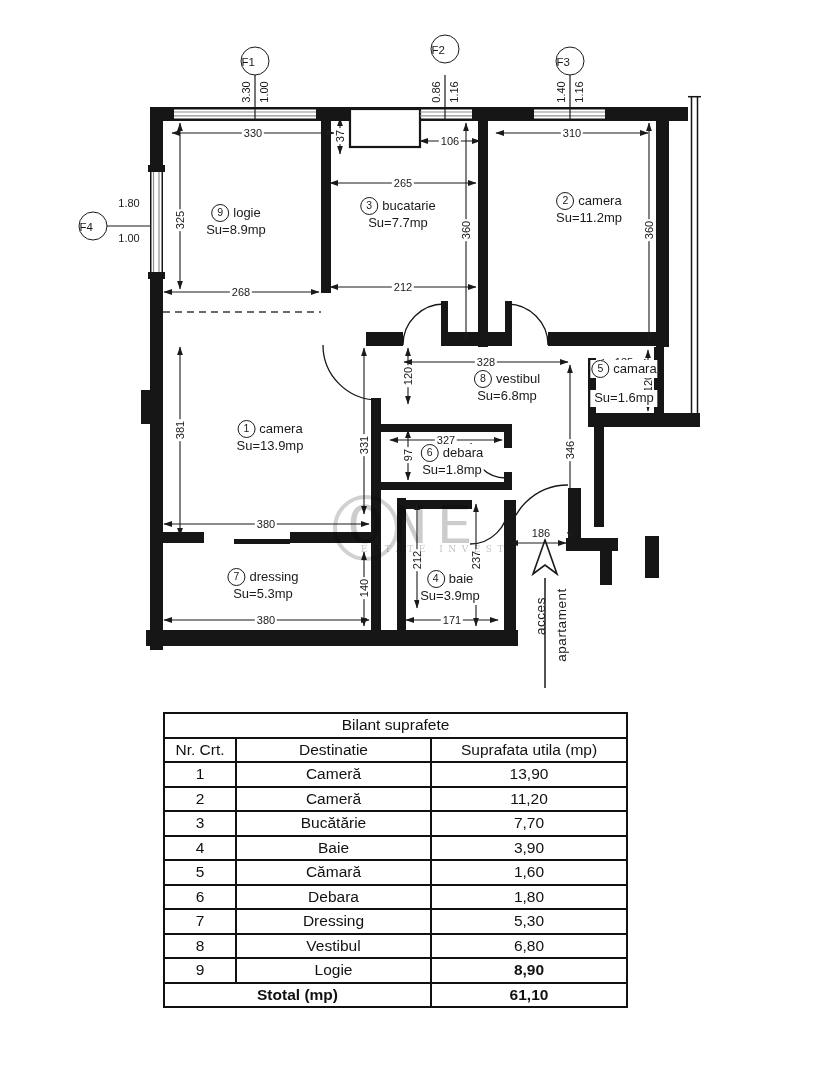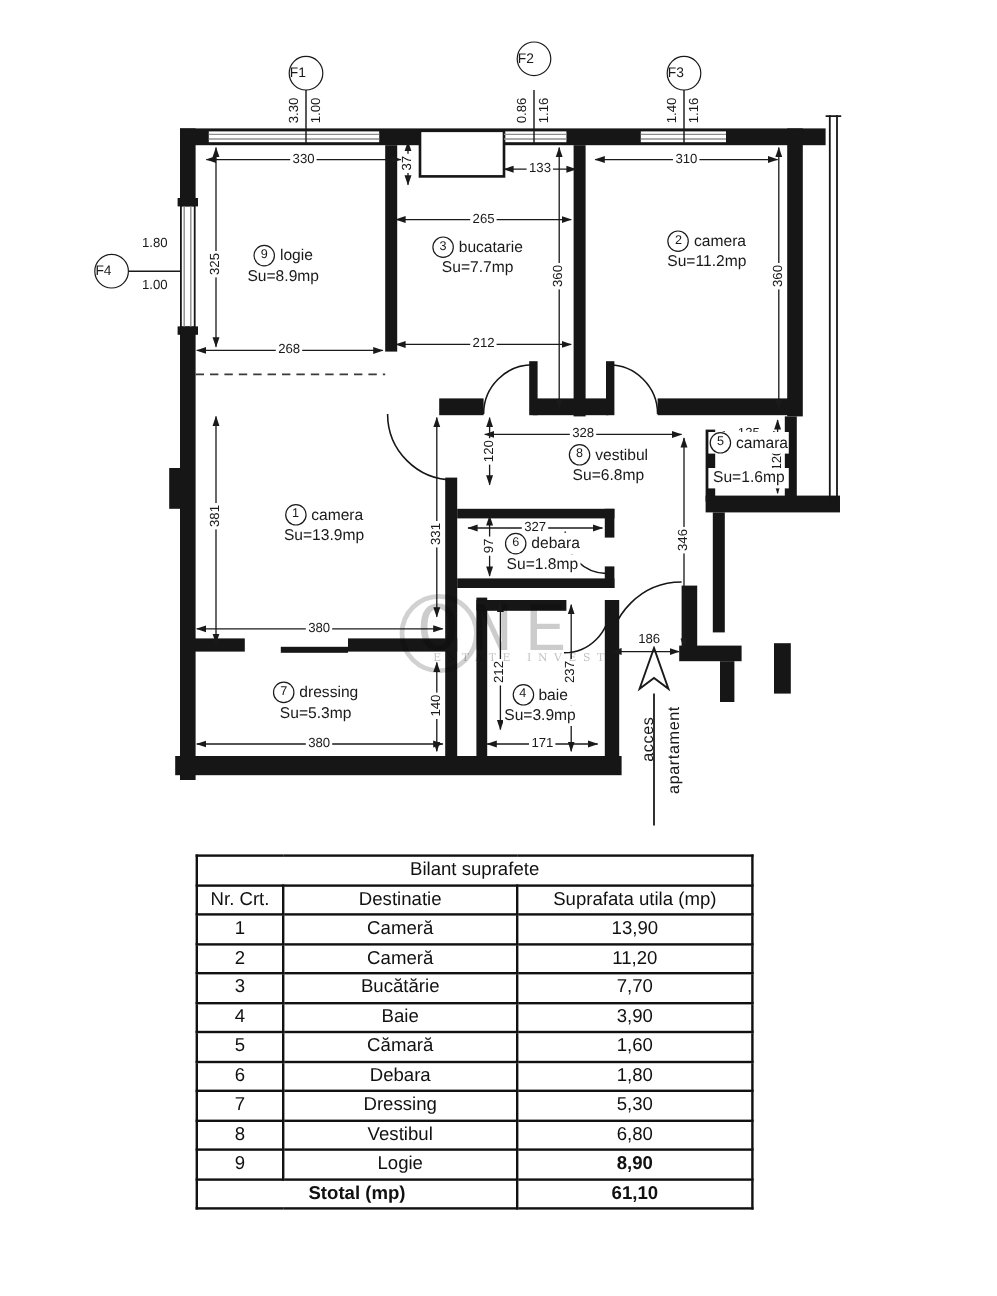--- a/index.html
+++ b/index.html
@@ -183,21 +183,21 @@
   <span class="dim v" style="left:264px;top:92px">1.00</span>
   <span class="dim v" style="left:436px;top:92px">0.86</span>
   <span class="dim v" style="left:454px;top:92px">1.16</span>
   <span class="dim v" style="left:561px;top:92px">1.40</span>
   <span class="dim v" style="left:579px;top:92px">1.16</span>
   <span class="dim" style="left:129px;top:203px">1.80</span>
   <span class="dim" style="left:129px;top:238px">1.00</span>
 
   <span class="dim" style="left:253px;top:133px">330</span>
   <span class="dim v" style="left:340px;top:136px">37</span>
-  <span class="dim" style="left:450px;top:141px">133</span>
+  <span class="dim" style="left:450px;top:141px">106</span>
   <span class="dim" style="left:572px;top:133px">310</span>
   <span class="dim" style="left:403px;top:183px">265</span>
   <span class="dim" style="left:403px;top:287px">212</span>
   <span class="dim v" style="left:466px;top:230px">360</span>
   <span class="dim v" style="left:649px;top:230px">360</span>
   <span class="dim v" style="left:180px;top:220px">325</span>
   <span class="dim" style="left:241px;top:292px">268</span>
   <span class="dim v" style="left:180px;top:430px">381</span>
   <span class="dim v" style="left:364px;top:445px">331</span>
   <span class="dim" style="left:266px;top:524px">380</span>

